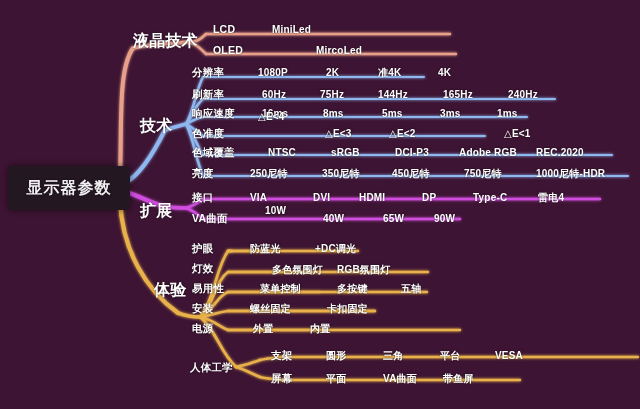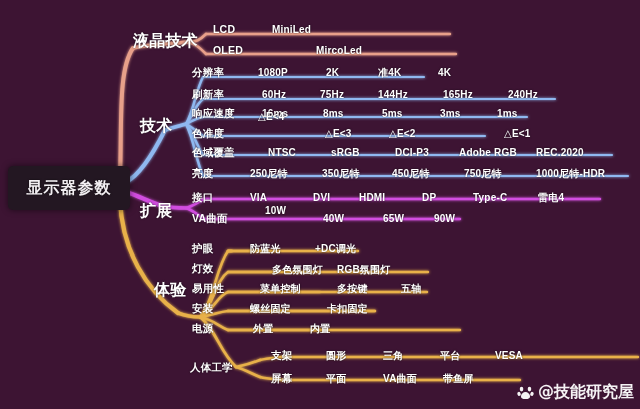--- a/index.html
+++ b/index.html
@@ -233,26 +233,14 @@
   <div class="node leaf" style="left:326px;top:351px;">圆形</div>
   <div class="node leaf" style="left:383px;top:351px;">三角</div>
   <div class="node leaf" style="left:440px;top:351px;">平台</div>
   <div class="node leaf" style="left:495px;top:351px;">VESA</div>
 
   <div class="node rowlabel" style="left:271px;top:373px;">屏幕</div>
   <div class="node leaf" style="left:326px;top:374px;">平面</div>
   <div class="node leaf" style="left:383px;top:374px;">VA曲面</div>
   <div class="node leaf" style="left:443px;top:374px;">带鱼屏</div>
 
-  <div id="watermark">
-    <span class="paw">
-      <svg viewBox="0 0 24 24" width="17" height="17" aria-hidden="true">
-        <ellipse cx="6.4" cy="7.2" rx="2.5" ry="3.4" fill="#ffffff"></ellipse>
-        <ellipse cx="17.6" cy="7.2" rx="2.5" ry="3.4" fill="#ffffff"></ellipse>
-        <ellipse cx="2.9" cy="14" rx="2.3" ry="2.9" fill="#ffffff" transform="rotate(-18 2.9 14)"></ellipse>
-        <ellipse cx="21.1" cy="14" rx="2.3" ry="2.9" fill="#ffffff" transform="rotate(18 21.1 14)"></ellipse>
-        <path d="M12 11.4c3.2 0 5.7 2.6 6.3 5.3.5 2.4-1.1 4.3-3.4 4.3H9.1c-2.3 0-3.9-1.9-3.4-4.3.6-2.7 3.1-5.3 6.3-5.3z" fill="#ffffff"></path>
-      </svg>
-    </span>
-    <span>@技能研究屋</span>
-  </div>
 
 </div>
 
 </body></html>

